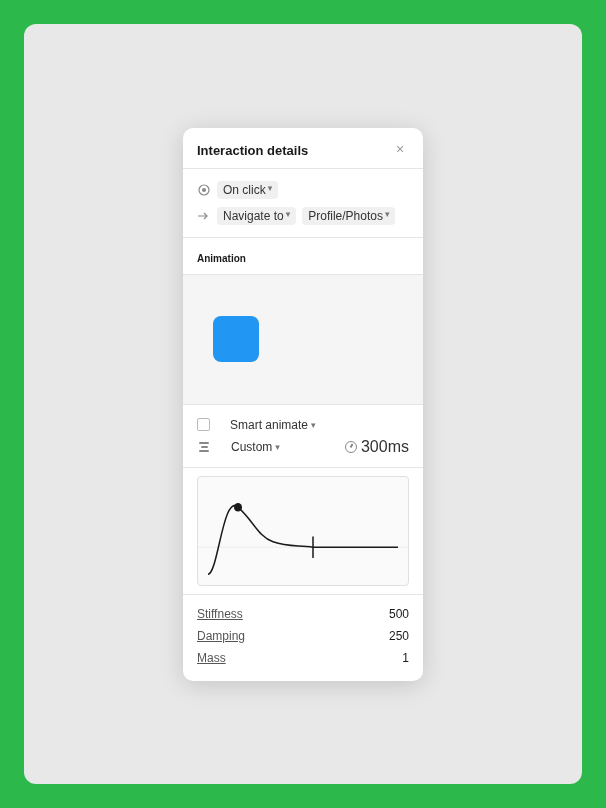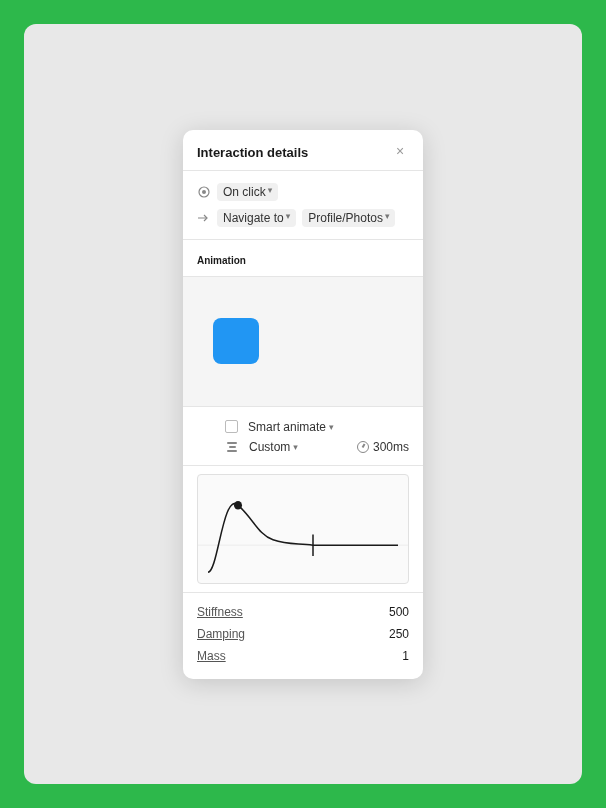--- a/index.html
+++ b/index.html
@@ -112,23 +112,22 @@
       background: #2196f3;
       border-radius: 8px;
     }
     .controls-section {
       padding: 10px 14px 8px 14px;
       border-bottom: 1px solid #e5e5e5;
     }
     .control-row {
       display: flex;
       align-items: center;
-      gap: 10px;
+      gap: 20px;
       padding: 3px 0;
-      margin-left: 28px;
     }
     .control-icon {
       width: 14px;
       height: 14px;
       display: flex;
       align-items: center;
       justify-content: center;
       flex-shrink: 0;
     }
     .checkbox-icon {
@@ -153,21 +152,21 @@
       align-items: center;
       gap: 3px;
       font-size: 12px;
       color: #333;
       cursor: pointer;
     }
     .time-chip {
       display: flex;
       align-items: center;
       gap: 4px;
-      font-size: 12px;
+      font-size: 16px;
       color: #333;
       margin-left: auto;
     }
     .clock-icon {
       width: 12px;
       height: 12px;
       border: 1.5px solid #888;
       border-radius: 50%;
       position: relative;
       display: inline-block;

